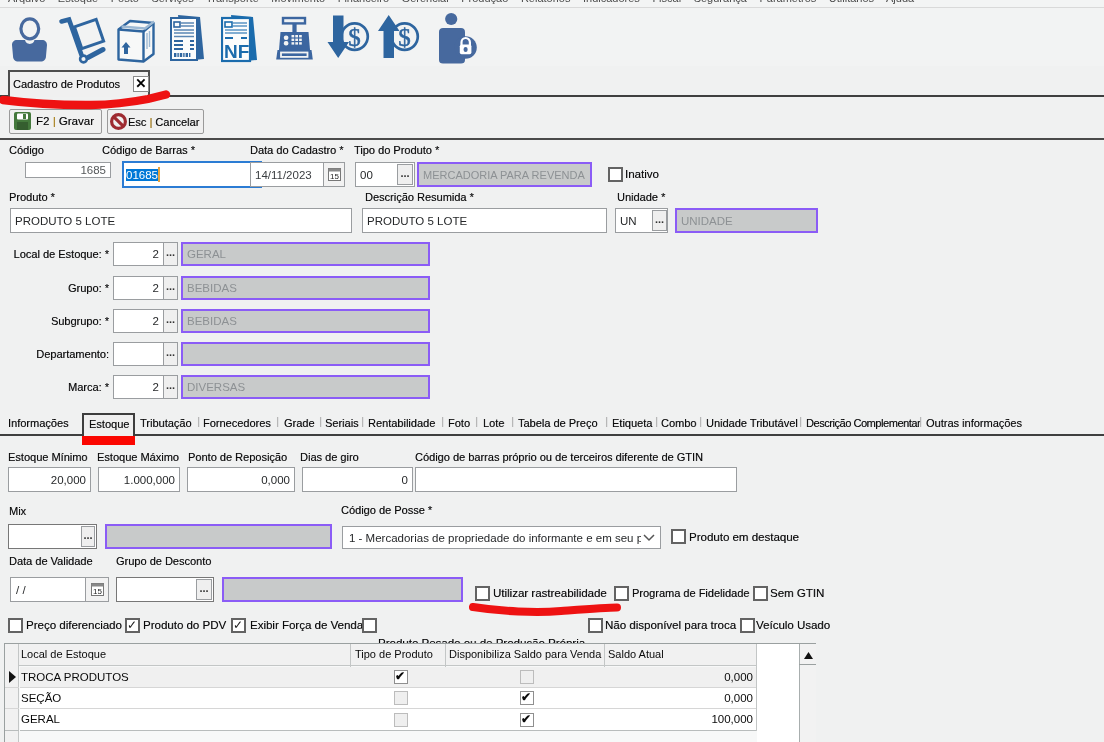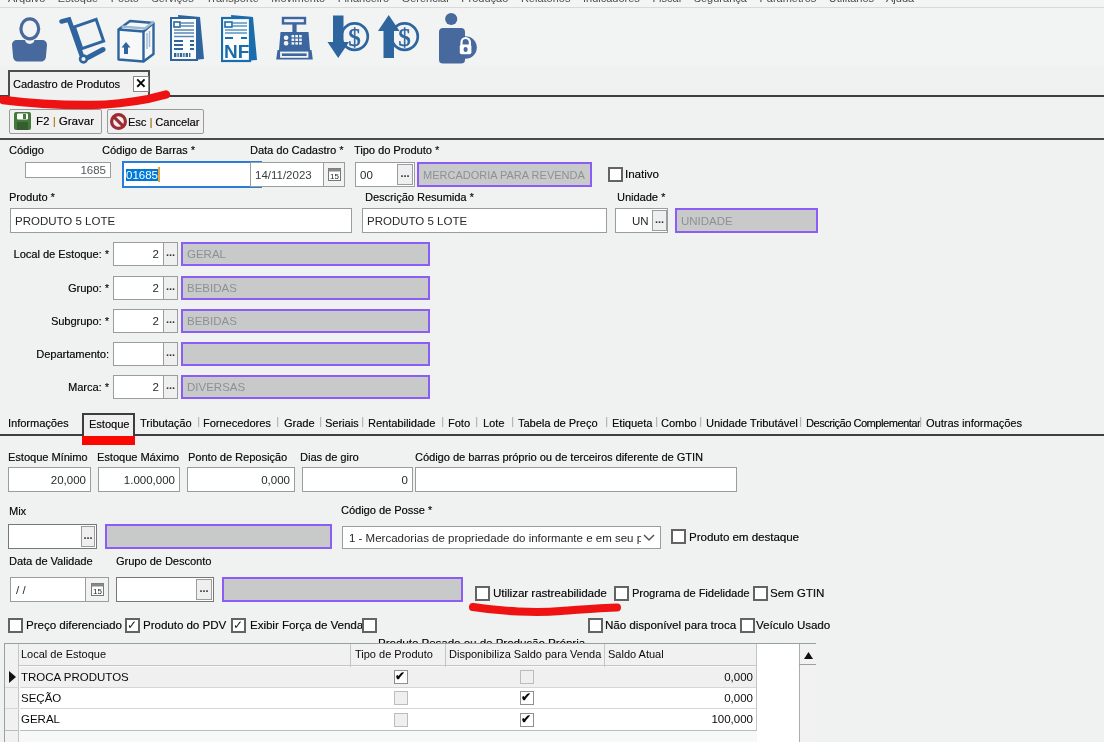--- a/index.html
+++ b/index.html
@@ -166,21 +166,21 @@
 <div class="fld gray" style="left:417px;top:162px;width:175px;height:25px;font-size:11px;">MERCADORIA PARA REVENDA</div>
 <div class="cb" style="left:608px;top:167px;"></div>
 <div class="cblbl" style="left:625px;top:168px;">Inativo</div>
 
 <div class="lbl" style="left:9px;top:191px;">Produto *</div>
 <div class="lbl" style="left:365px;top:191px;">Descrição Resumida *</div>
 <div class="lbl" style="left:617px;top:191px;">Unidade *</div>
 <div class="fld" style="left:10px;top:208px;width:342px;height:25px;">PRODUTO 5 LOTE</div>
 <div class="fld" style="left:362px;top:208px;width:245px;height:25px;">PRODUTO 5 LOTE</div>
 <div class="fld" style="left:615px;top:208px;width:53px;height:25px;padding:0;">
-    <span style="padding-left:16px;flex:1;">UN</span>
+    <span style="padding-left:4px;flex:1;">UN</span>
   </div>
 <div class="dots" style="left:652px;top:210px;width:15px;height:21px;">...</div>
 <div class="fld gray" style="left:675px;top:208px;width:143px;height:25px;">UNIDADE</div>
 
 <div class="lbl" style="left:109px;top:248px;transform:translateX(-100%);">Local de Estoque: *</div>
 <div class="fld" style="left:113px;top:242px;width:51px;height:24px;justify-content:flex-end;">2</div>
 <div class="dots" style="left:163px;top:242px;width:15px;height:24px;">...</div>
 <div class="fld gray" style="left:181px;top:242px;width:249px;height:24px;">GERAL</div>
 
 <div class="lbl" style="left:109px;top:282px;transform:translateX(-100%);">Grupo: *</div>

